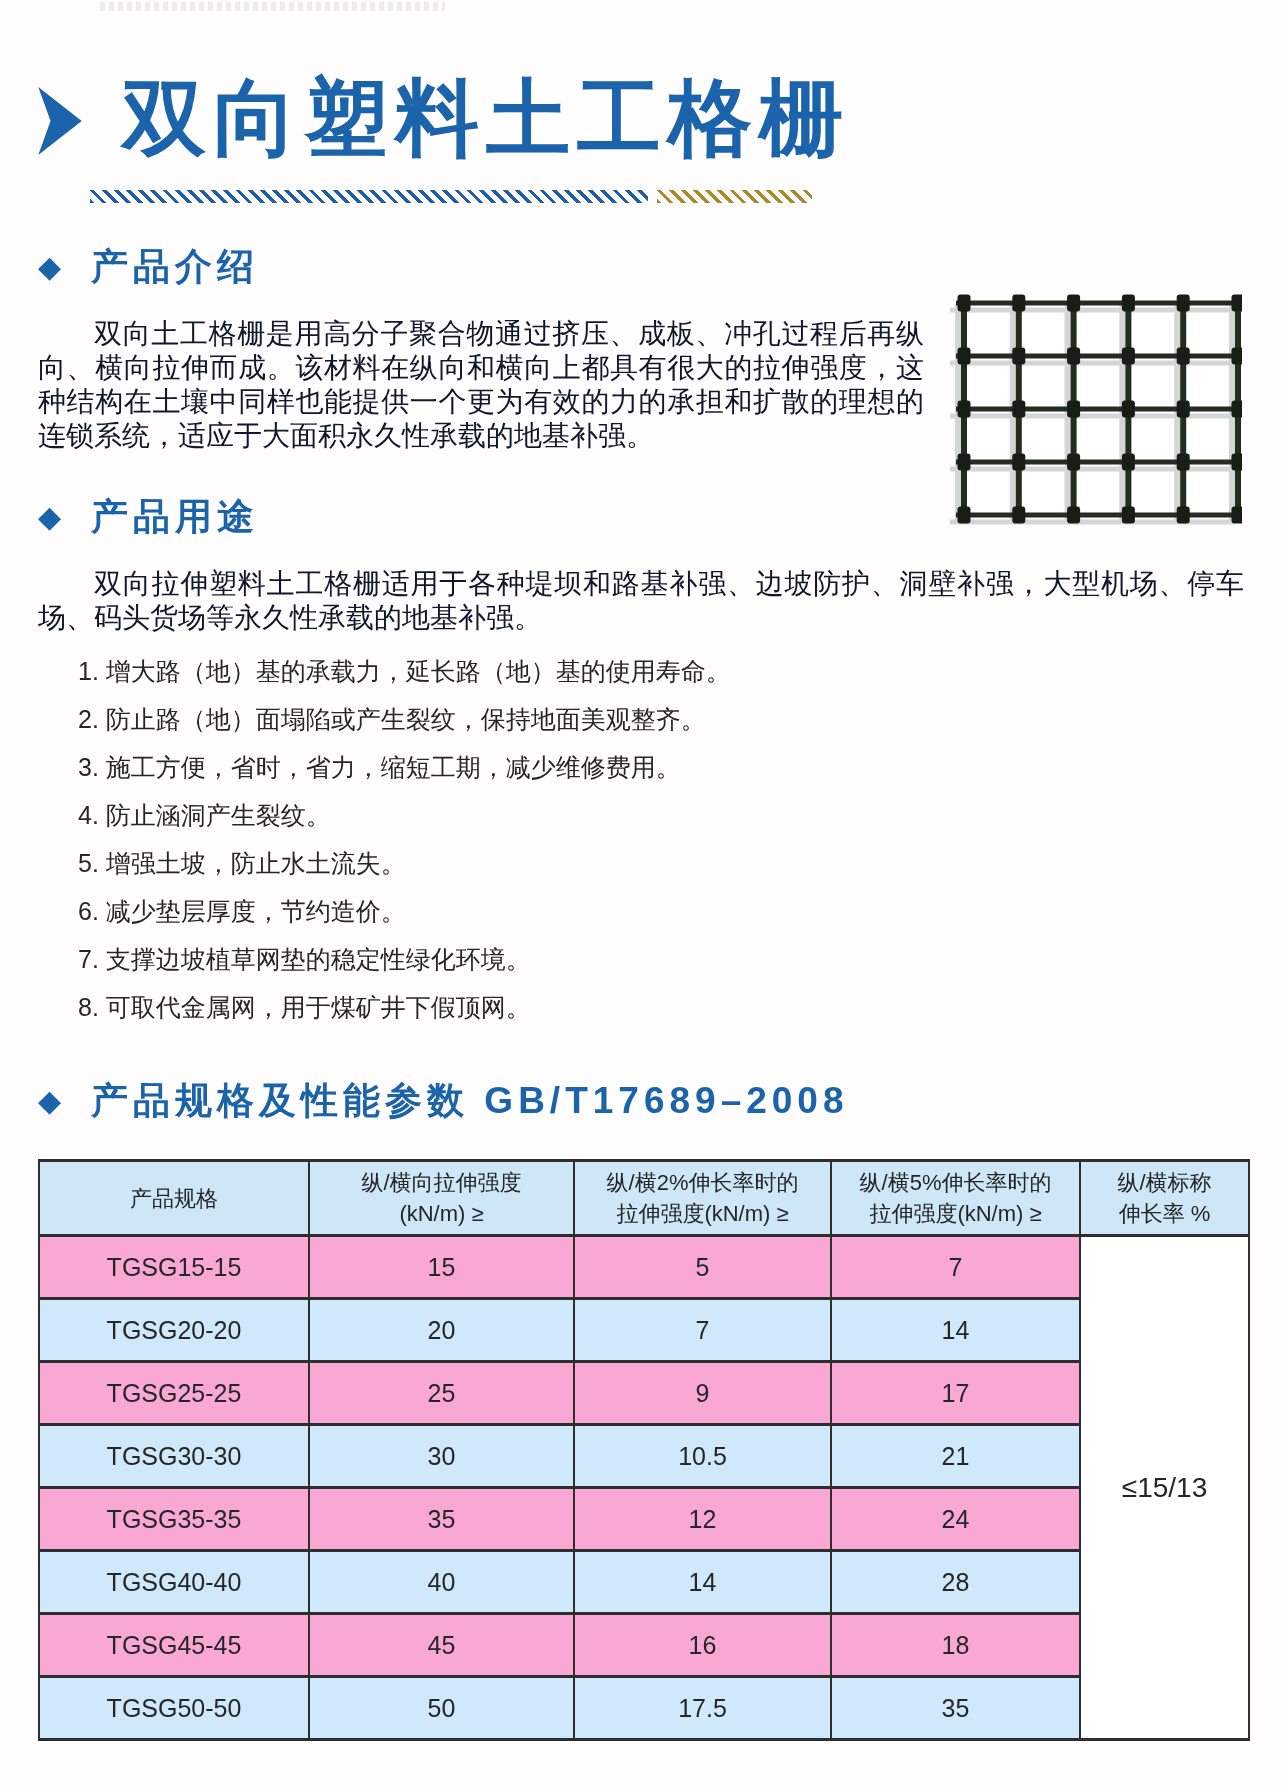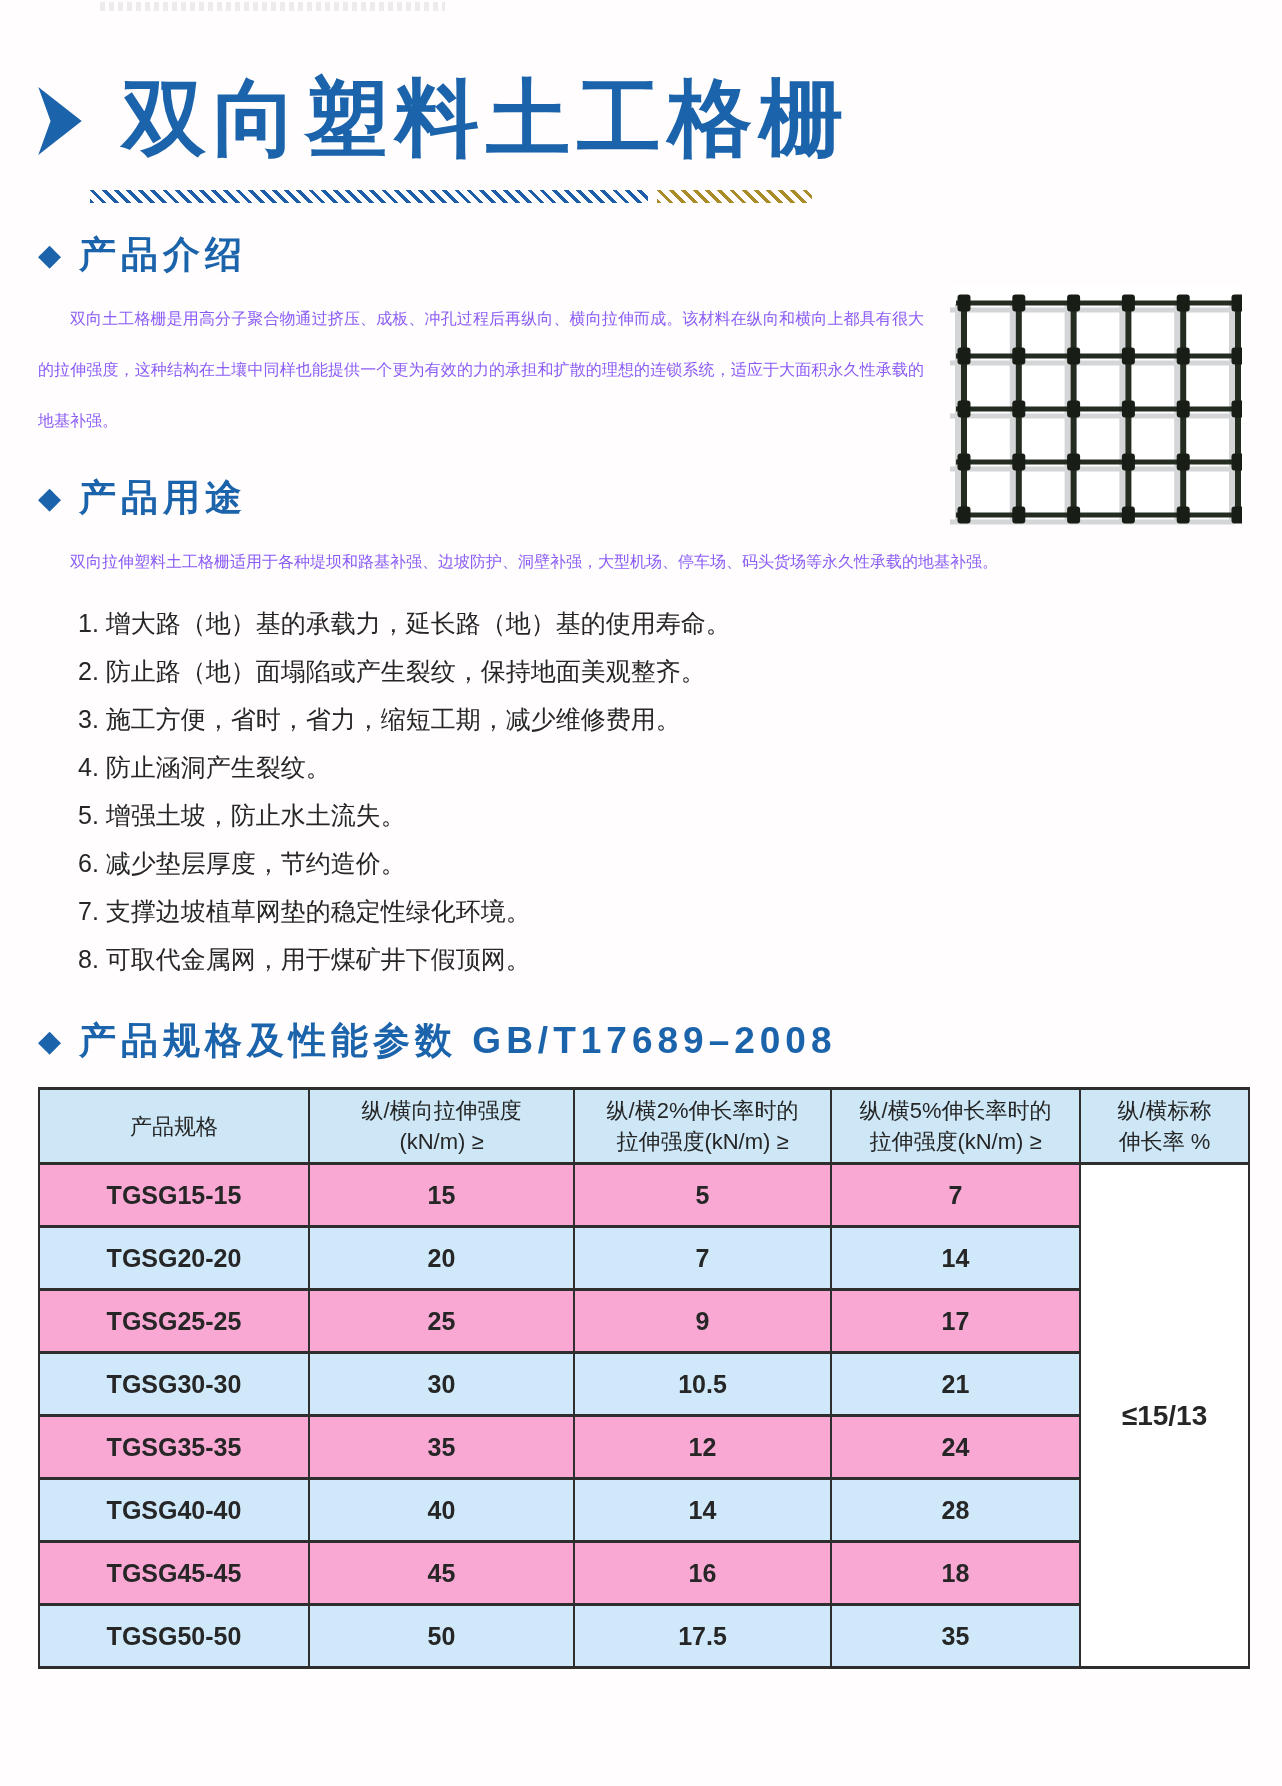--- a/index.html
+++ b/index.html
@@ -33,27 +33,27 @@
   }
   .stripe-gold{
     flex:1;height:13px;
     background:repeating-linear-gradient(45deg,#ab8b28 0 3.4px,transparent 3.4px 8.6px);
   }
 
   
   .sec-head{display:flex;align-items:center;margin-top:26px;}
   .diamond{color:#1b63ab;font-size:30px;margin-right:14px;line-height:1;}
   .sec-head h2{
-    margin:4px;font-size:37px;font-weight:bold;color:#1b63ab;letter-spacing:5px;
+    margin:16px;font-size:37px;font-weight:bold;color:#1b63ab;letter-spacing:5px;
     line-height:44px;white-space:nowrap;
   }
 
   .para{
-    margin:12px 0 0 0;font-size:16px;line-height:51px;text-align:justify;
-    text-indent:2em;color:#8b5cf6;
+    margin:12px 0 0 0;font-size:28px;line-height:34px;text-align:justify;
+    text-indent:2em;color:#0f172a;
   }
   .section-intro{position:relative;}
   .section-intro .para{width:886px;}
   .product-photo{position:absolute;top:56px;right:2px;width:292px;height:240px;}
 
   .uses-list{list-style:none;margin:12px 0 0 40px;padding:0;}
   .uses-list li{font-size:25px;line-height:48px;}
 
   .section-specs .sec-head{margin-top:32px;}
 
@@ -62,21 +62,21 @@
     background:#f9a8d4;
   }
   .spec-table th,.spec-table td{
     border:2px solid #2e2e2e;border-top-width:3px;border-bottom-width:3px;
     text-align:center;vertical-align:middle;padding:0;
   }
   .spec-table th{
     background:#cde7f7;font-weight:normal;font-size:22px;line-height:31px;
     height:72px;white-space:pre-line;
   }
-  .spec-table td{font-size:25px;height:60px;font-weight:bold;}
+  .spec-table td{font-size:25px;height:60px;}
   .spec-table tr.alt td{background:#cfe9fb;}
   .spec-table td.merged{background:#ffffff;font-size:28px;}
 
   .photo-bars{fill:#242b20;}
   .photo-nodes{fill:#181e15;}
   .photo-shadow{fill:#b0b4b8;opacity:.55;}
 </style>
 </head>
 <body>
 

